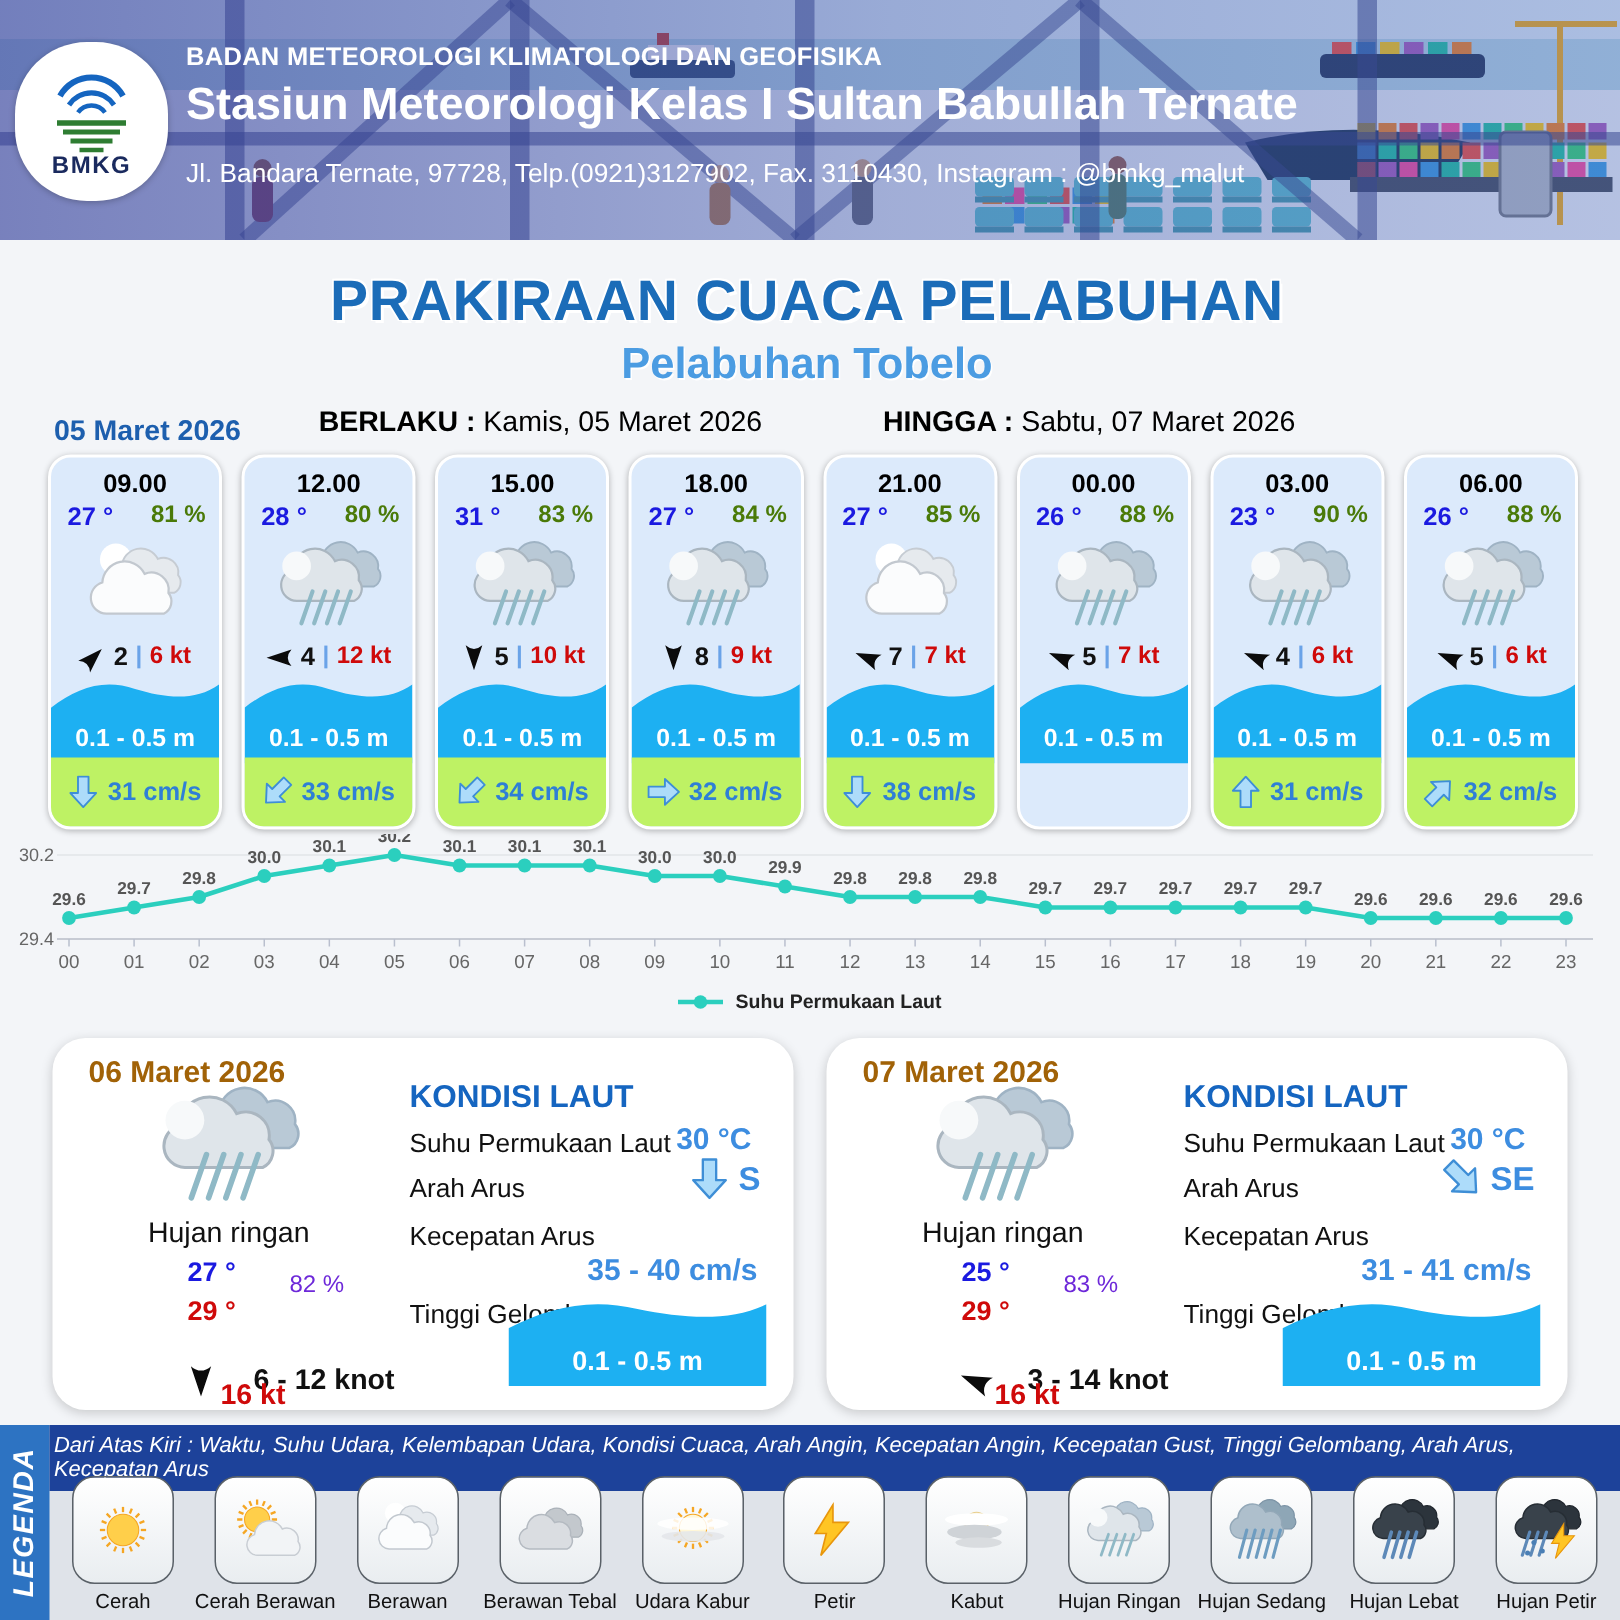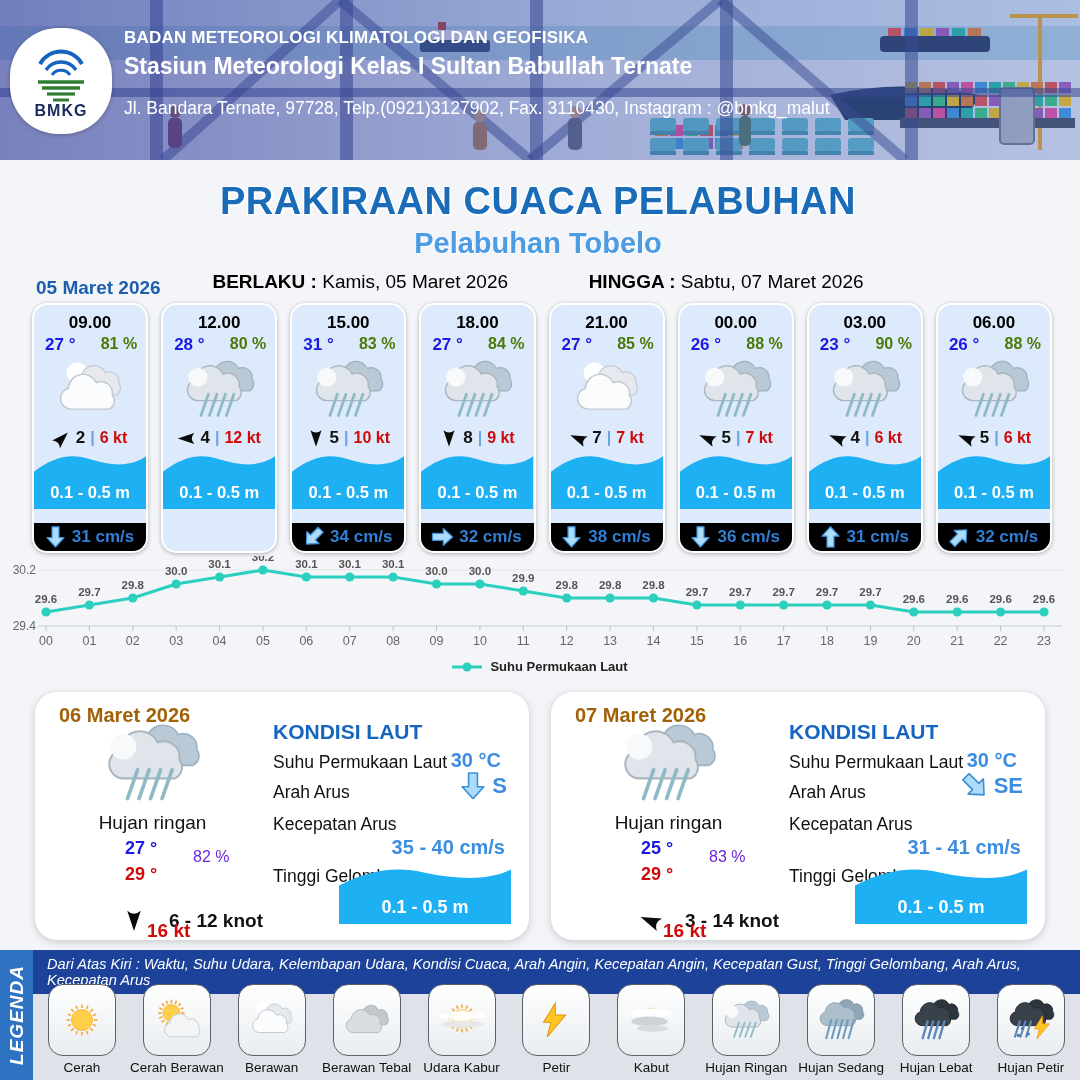--- a/index.html
+++ b/index.html
@@ -10,21 +10,21 @@
   .header{position:absolute;left:0;top:0;width:1080px;height:160px;background:#bfd9e6;overflow:hidden;}
   .header svg.illus{position:absolute;left:0;top:0;}
   .header .overlay{position:absolute;inset:0;
      background:linear-gradient(90deg,rgba(58,66,158,.62),rgba(72,88,178,.40) 55%,rgba(88,106,196,.30));}
   .logo{position:absolute;left:10px;top:28px;width:102px;height:106px;background:#fff;border-radius:48px;
         display:flex;flex-direction:column;align-items:center;justify-content:center;z-index:3;
         box-shadow:0 1px 4px rgba(0,0,0,.25);}
   .logo-text{font-size:16px;font-weight:bold;color:#1a2a5e;letter-spacing:1px;margin-top:-2px;}
   .h-text{position:absolute;left:124px;top:28px;z-index:3;color:#fff;}
   .h-agency{font-size:17px;font-weight:bold;letter-spacing:.2px;}
-  .h-station{font-size:23px;font-weight:bold;margin-top:5px;}
+  .h-station{font-size:30px;font-weight:bold;margin-top:5px;}
   .h-address{font-size:17.5px;margin-top:18px;}
 
   
   .title-area{position:absolute;top:162px;left:0;width:1076px;text-align:center;}
   .t-main{margin-top:18px;font-size:38px;font-weight:800;color:#1b6cb8;letter-spacing:.5px;
           text-shadow:2px 2px 0 #fff,-1px -1px 0 #fff,1px -1px 0 #fff,-1px 1px 0 #fff;}
   .t-sub{margin-top:4px;font-size:29px;font-weight:800;color:#4b9ce2;
           text-shadow:1px 1px 0 #fff;}
   .t-valid{margin-top:11px;font-size:19px;color:#000;}
   .t-valid .lbl{font-weight:bold;}
@@ -41,21 +41,21 @@
   .fc-hum{color:#4a7a08;font-weight:bold;font-size:16px;}
   .fc-icon{height:70px;display:flex;align-items:center;justify-content:center;}
   .fc-wind{display:flex;align-items:center;justify-content:center;gap:5px;height:26px;}
   .fc-ws{font-size:17px;font-weight:bold;color:#111;}
   .fc-sep{color:#6aa3e8;font-weight:bold;font-size:16px;}
   .fc-gust{color:#cf0a0a;font-size:16px;font-weight:bold;}
   .fc-wave{position:absolute;left:0;right:0;bottom:42px;height:60px;}
   .fc-wave svg{position:absolute;inset:0;width:100%;height:100%;}
   .fc-wave-text{position:absolute;left:0;right:0;bottom:7px;text-align:center;color:#fff;
                 font-weight:bold;font-size:16.5px;}
-  .fc-current{position:absolute;left:0;right:0;bottom:0;height:28px;background:#000000;
+  .fc-current{position:absolute;left:0;right:0;bottom:0;height:46px;background:#bef264;
               display:flex;align-items:center;justify-content:center;gap:7px;}
   .fc-cur-text{color:#2f7fd6;font-size:17px;font-weight:bold;}
 
   
   .chart-wrap{position:absolute;top:556px;left:0;width:1080px;}
   .chart-legend{margin-top:3px;display:flex;justify-content:center;align-items:center;gap:8px;
                 font-size:13px;color:#222;font-weight:bold;}
 
   
   .day-cards{position:absolute;top:692px;left:35px;width:1010px;display:flex;gap:22px;}
@@ -81,21 +81,21 @@
   .sea-wave-text{position:absolute;left:0;right:0;bottom:6px;text-align:center;color:#fff;
                  font-weight:bold;font-size:18px;}
 
   
   .legend-sec{position:absolute;top:950px;left:0;width:1080px;height:130px;background:#dfe3e9;}
   .legend-side{position:absolute;left:0;top:0;width:33px;height:130px;background:#2d73c2;
                display:flex;align-items:center;justify-content:center;}
   .legend-side span{writing-mode:vertical-rl;transform:rotate(180deg);font-style:italic;
                font-weight:bold;color:#fff;font-size:19px;letter-spacing:1px;}
   .legend-cap{position:absolute;left:33px;top:0;right:0;height:44px;background:#1d429a;color:#fff;
-              font-style:italic;font-size:14.6px;display:flex;align-items:center;padding-left:14px;
+              font-style:italic;font-size:14.6px;display:flex;align-items:center;padding-left:3px;
               box-sizing:border-box;}
   .legend-items{position:absolute;left:33px;right:0;top:27px;bottom:0;display:flex;
                 justify-content:space-evenly;align-items:flex-start;padding-top:7px;}
   .lg-item{display:flex;flex-direction:column;align-items:center;width:92px;}
   .lg-box{width:66px;height:70px;border:1.6px solid #5a6168;border-radius:15px;
           background:linear-gradient(#ffffff,#e9edf0);display:flex;align-items:center;justify-content:center;}
   .lg-label{margin-top:4px;font-size:13.5px;color:#111;white-space:nowrap;}
 </style>
 </head>
 <body>
@@ -339,20 +339,28 @@
       <span class="fc-ws">4</span>
       <span class="fc-sep">|</span>
       <span class="fc-gust">12 kt</span>
     </div>
     <div class="fc-wave">
       <svg viewBox="0 0 114 58" preserveAspectRatio="none">
             <path d="M0,22 C18,9 36,3 57,10 C78,16 98,18 114,7 L114,58 L0,58 Z" fill="#1db0f2"></path>
           </svg>
       <span class="fc-wave-text">0.1 - 0.5 m</span>
     </div>
+    <div class="fc-current">
+      <span style="display:flex">
+            <svg width="19" height="21.849999999999998" viewBox="0 0 24 28" style="transform:rotate(225deg)">
+              <path d="M12,1 L23,13 L16.5,13 L16.5,27 L7.5,27 L7.5,13 L1,13 Z" fill="#addcfa" stroke="#3e8ed6" stroke-width="1.6" stroke-linejoin="round"></path>
+            </svg>
+          </span>
+      <span class="fc-cur-text">33 cm/s</span>
+    </div>
       </div>
       <div class="fcard">
         <div class="fc-time">15.00</div>
     <div class="fc-th">
       <span class="fc-temp">31 °</span>
       <span class="fc-hum">83 %</span>
     </div>
     <div class="fc-icon">
           <svg width="86" height="68" viewBox="0 0 80 64">
             <g transform="translate(26,4) scale(0.85)">
@@ -510,28 +518,20 @@
           </span>
       <span class="fc-ws">5</span>
       <span class="fc-sep">|</span>
       <span class="fc-gust">7 kt</span>
     </div>
     <div class="fc-wave">
       <svg viewBox="0 0 114 58" preserveAspectRatio="none">
             <path d="M0,22 C18,9 36,3 57,10 C78,16 98,18 114,7 L114,58 L0,58 Z" fill="#1db0f2"></path>
           </svg>
       <span class="fc-wave-text">0.1 - 0.5 m</span>
-    </div>
-    <div class="fc-current">
-      <span style="display:flex">
-            <svg width="19" height="21.849999999999998" viewBox="0 0 24 28" style="transform:rotate(180deg)">
-              <path d="M12,1 L23,13 L16.5,13 L16.5,27 L7.5,27 L7.5,13 L1,13 Z" fill="#addcfa" stroke="#3e8ed6" stroke-width="1.6" stroke-linejoin="round"></path>
-            </svg>
-          </span>
-      <span class="fc-cur-text">36 cm/s</span>
     </div>
       </div>
       <div class="fcard">
         <div class="fc-time">03.00</div>
     <div class="fc-th">
       <span class="fc-temp">23 °</span>
       <span class="fc-hum">90 %</span>
     </div>
     <div class="fc-icon">
           <svg width="86" height="68" viewBox="0 0 80 64">

